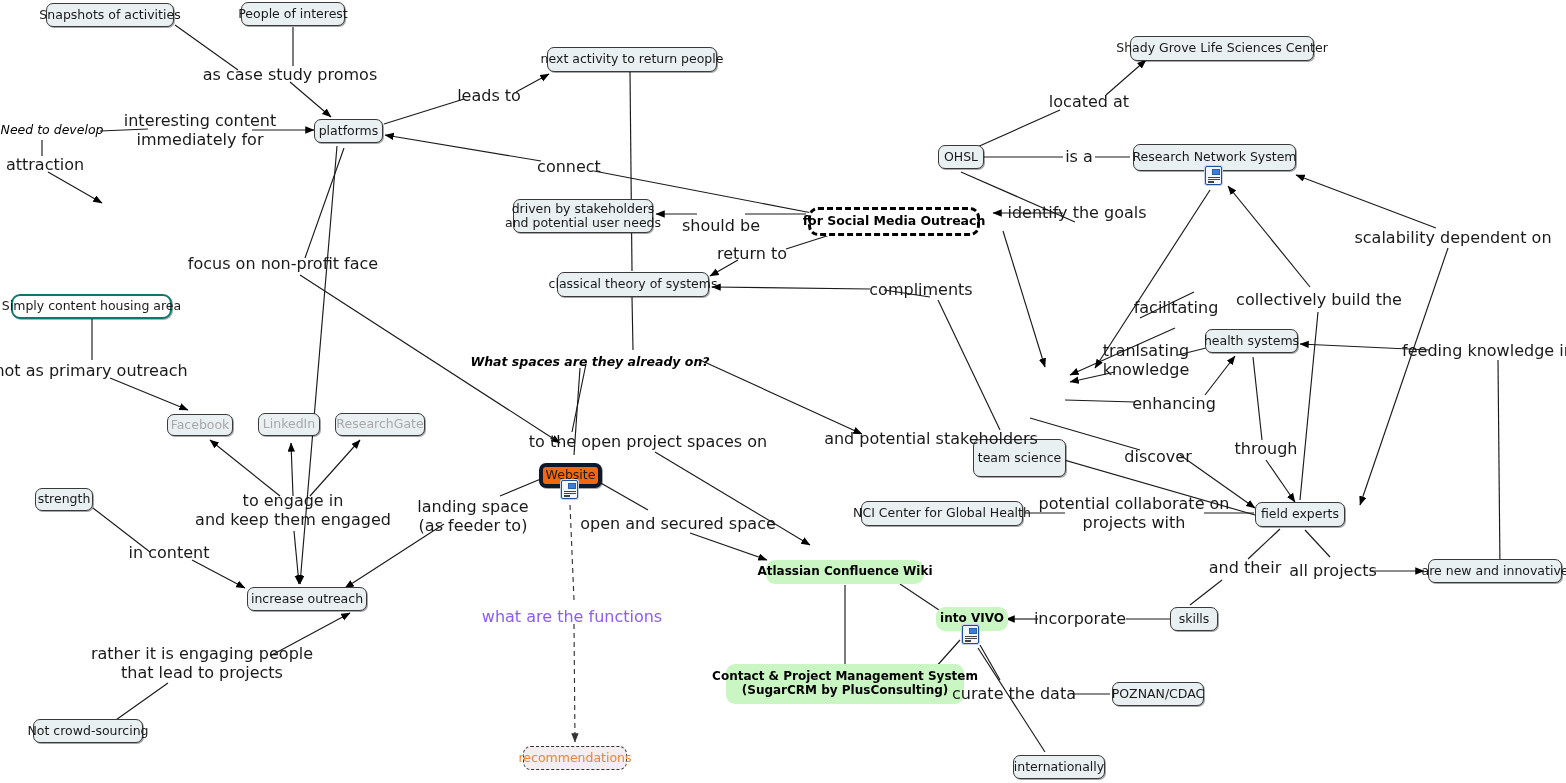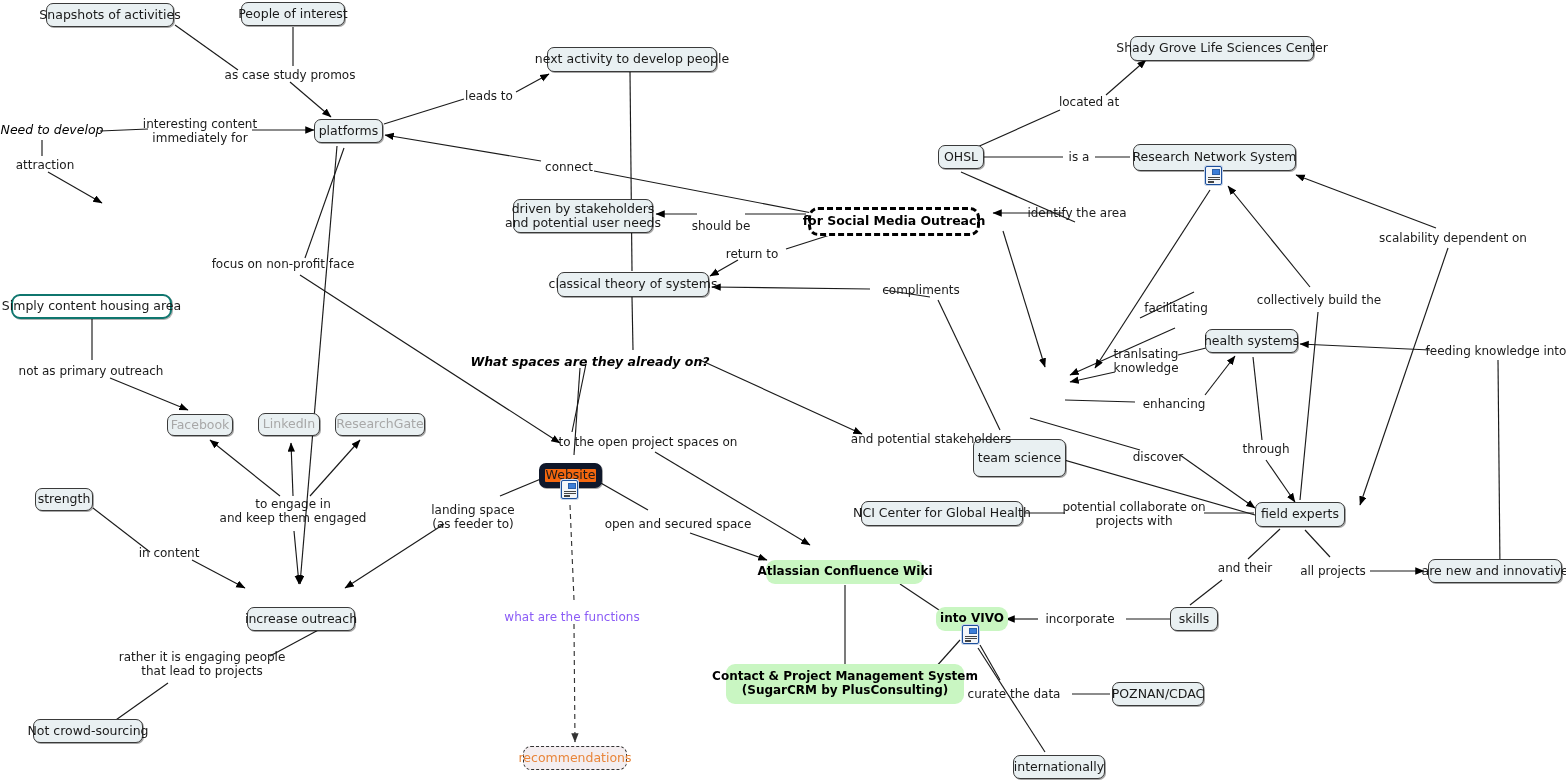--- a/index.html
+++ b/index.html
@@ -22,32 +22,32 @@
   
   .n-white{background:#ffffff;border:2px solid #0f766e;color:#1a1a1a;font-size:12.5px;
            border-radius:9px;box-shadow:1px 1px 0 rgba(0,0,0,.3);}
   
   .n-dashed{background:#ffffff;border:3px dashed #000;color:#000;font-size:12.5px;
             font-weight:bold;border-radius:10px;}
   
   .n-green{background:#c9f6c2;border:none;color:#000000;font-size:12px;font-weight:bold;
            border-radius:9px;}
   
-  .n-orange{background:#f4670f;border:6px solid #0f172a;color:#1a1a1a;font-size:12.5px;
+  .n-orange{background:#f4670f;border:4px solid #0f172a;color:#1a1a1a;font-size:12.5px;
             border-radius:7px;box-shadow:1px 1px 0 rgba(0,0,0,.35);}
   
   .n-rec{background:#f4eef0;border:1.5px dashed #333;color:#e8853a;font-size:12.5px;
          border-radius:8px;}
   
   .n-text{background:transparent;border:none;color:#000;font-size:12.5px;}
   .n-italic{font-style:italic;}
   .n-bolditalic{font-style:italic;font-weight:bold;}
 
   
-  .elabel{position:absolute;font-size:12px;color:#1a1a1a;line-height:1.18;
+  .elabel{position:absolute;font-size:16px;color:#1a1a1a;line-height:1.18;
           text-align:center;white-space:pre;background:transparent;
           transform:translate(-50%,-50%);}
   .elabel.orange{color:#8b5cf6;}
 
   
   .resicon{position:absolute;width:17px;height:19px;border:1.5px solid #1c4f9c;
            background:#f3f5f8;border-radius:2px;box-sizing:border-box;
            display:flex;flex-direction:column;padding:1.5px;gap:1px;
            box-shadow:0 0 0 1px #c6d4e8;}
   .resicon .bar{height:1.4px;background:#444;width:100%;}
@@ -198,21 +198,21 @@
 
       <path d="M978,648 L1045,752"></path>
 
     </g>
   </svg>
 
   <div class="node n-std" style="left:46px;top:3px;width:128px;height:24px;">Snapshots of activities</div>
 
   <div class="node n-std" style="left:241px;top:2px;width:104px;height:24px;">People of interest</div>
 
-  <div class="node n-std" style="left:547px;top:47px;width:170px;height:25px;">next activity to develop people</div>
+  <div class="node n-std" style="left:547px;top:47px;width:170px;height:25px;">next activity to return people</div>
 
   <div class="node n-std" style="left:1130px;top:36px;width:184px;height:25px;">Shady Grove Life Sciences Center</div>
 
   <div class="node n-text n-italic" style="left:4px;top:120px;width:96px;height:20px;">Need to develop</div>
 
   <div class="node n-std" style="left:314px;top:119px;width:69px;height:24px;">platforms</div>
 
   <div class="node n-std" style="left:938px;top:145px;width:46px;height:24px;">OHSL</div>
 
   <div class="node n-std n-bold" style="left:1133px;top:144px;width:163px;height:27px;">Research Network System</div>
@@ -252,21 +252,21 @@
     <div class="thumb"></div>
       <div class="bar"></div>
       <div class="bar"></div>
       <div class="bar s"></div>
   </div>
 
   <div class="node n-std" style="left:861px;top:501px;width:162px;height:25px;">NCI Center for Global Health</div>
 
   <div class="node n-std n-bold" style="left:1255px;top:502px;width:90px;height:25px;">field experts</div>
 
-  <div class="node n-std" style="left:247px;top:587px;width:108px;height:24px;margin-top:20px;">increase outreach</div>
+  <div class="node n-std" style="left:247px;top:587px;width:120px;height:24px;">increase outreach</div>
 
   <div class="node n-green" style="left:766px;top:560px;width:158px;height:24px;">Atlassian Confluence Wiki</div>
 
   <div class="node n-std" style="left:1428px;top:559px;width:134px;height:24px;">are new and innovative</div>
 
   <div class="node n-green" style="left:936px;top:607px;width:72px;height:24px;">into VIVO</div>
   <div class="resicon" style="left:962px;top:625px;">
     <div class="thumb"></div>
       <div class="bar"></div>
       <div class="bar"></div>
@@ -296,21 +296,21 @@
 immediately for</div>
 
   <div class="elabel" style="left:1079px;top:157px;">is a</div>
 
   <div class="elabel" style="left:45px;top:165px;">attraction</div>
 
   <div class="elabel" style="left:569px;top:167px;">connect</div>
 
   <div class="elabel" style="left:721px;top:226px;">should be</div>
 
-  <div class="elabel" style="left:1077px;top:213px;">identify the area</div>
+  <div class="elabel" style="left:1077px;top:213px;">identify the goals</div>
 
   <div class="elabel" style="left:1453px;top:238px;">scalability dependent on</div>
 
   <div class="elabel" style="left:752px;top:254px;">return to</div>
 
   <div class="elabel" style="left:283px;top:264px;">focus on non-profit face</div>
 
   <div class="elabel" style="left:921px;top:290px;">compliments</div>
 
   <div class="elabel" style="left:1176px;top:308px;">facilitating</div>

